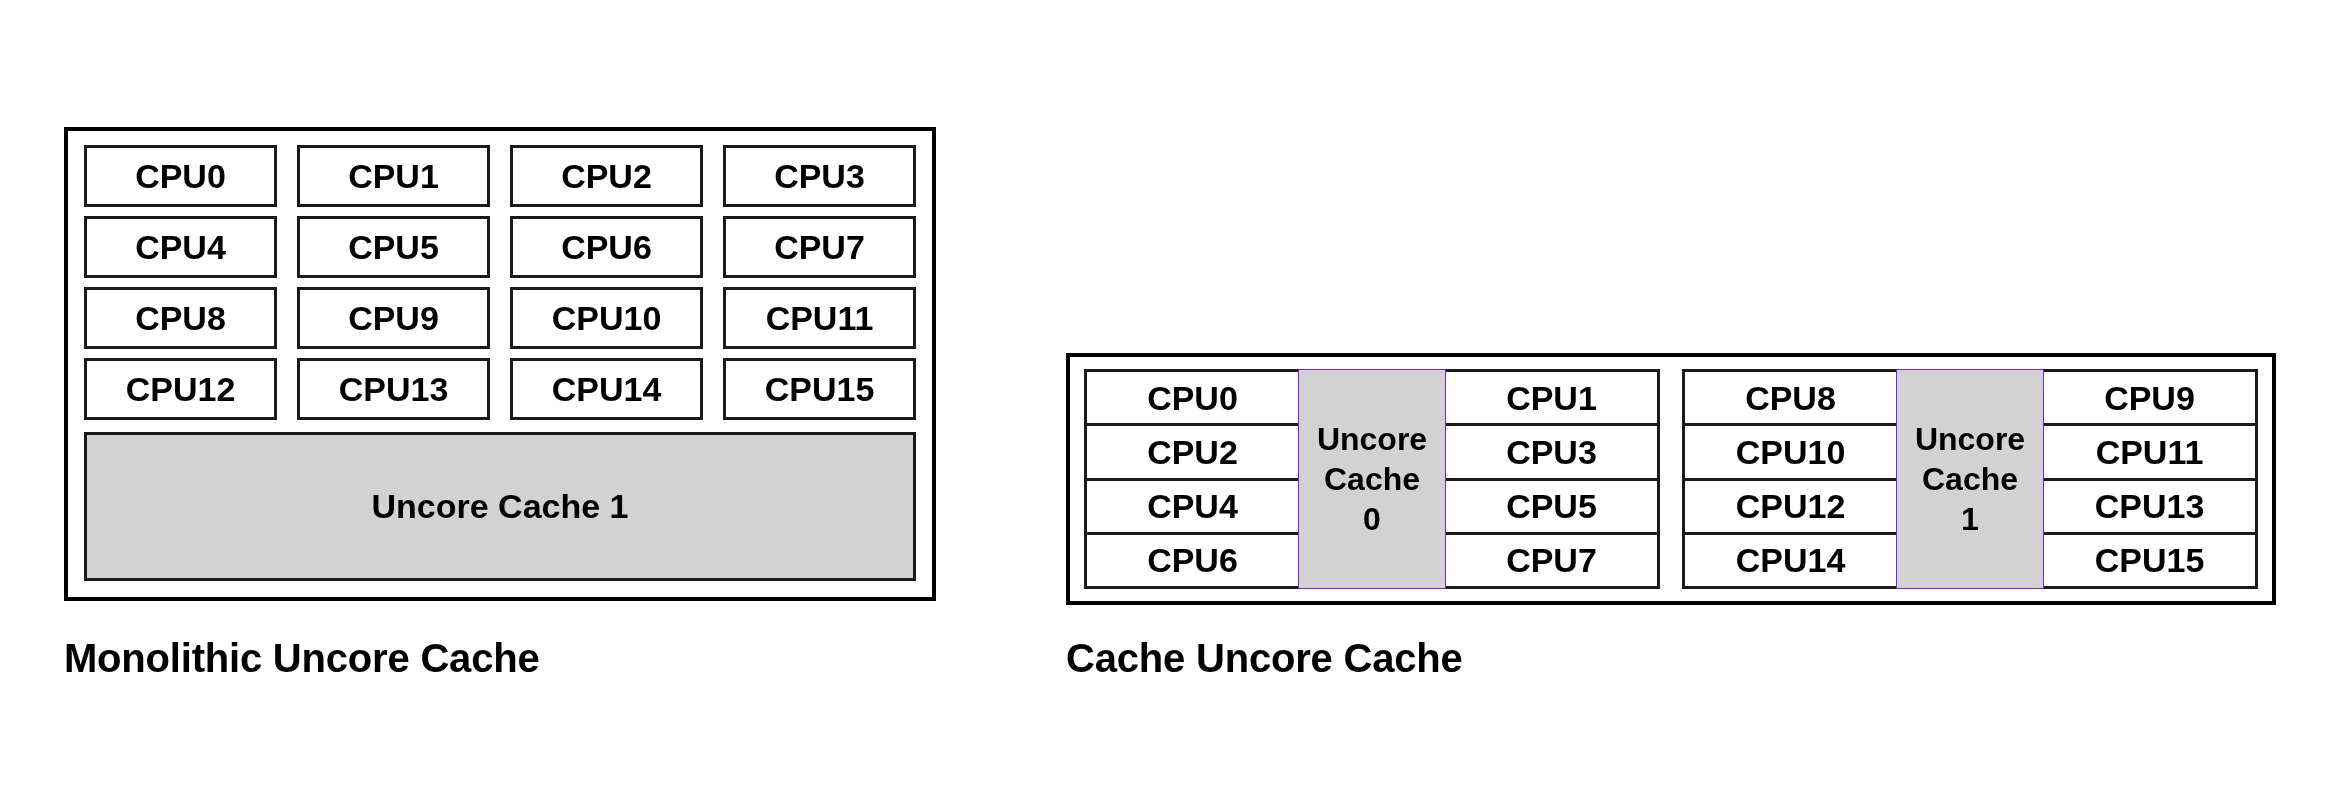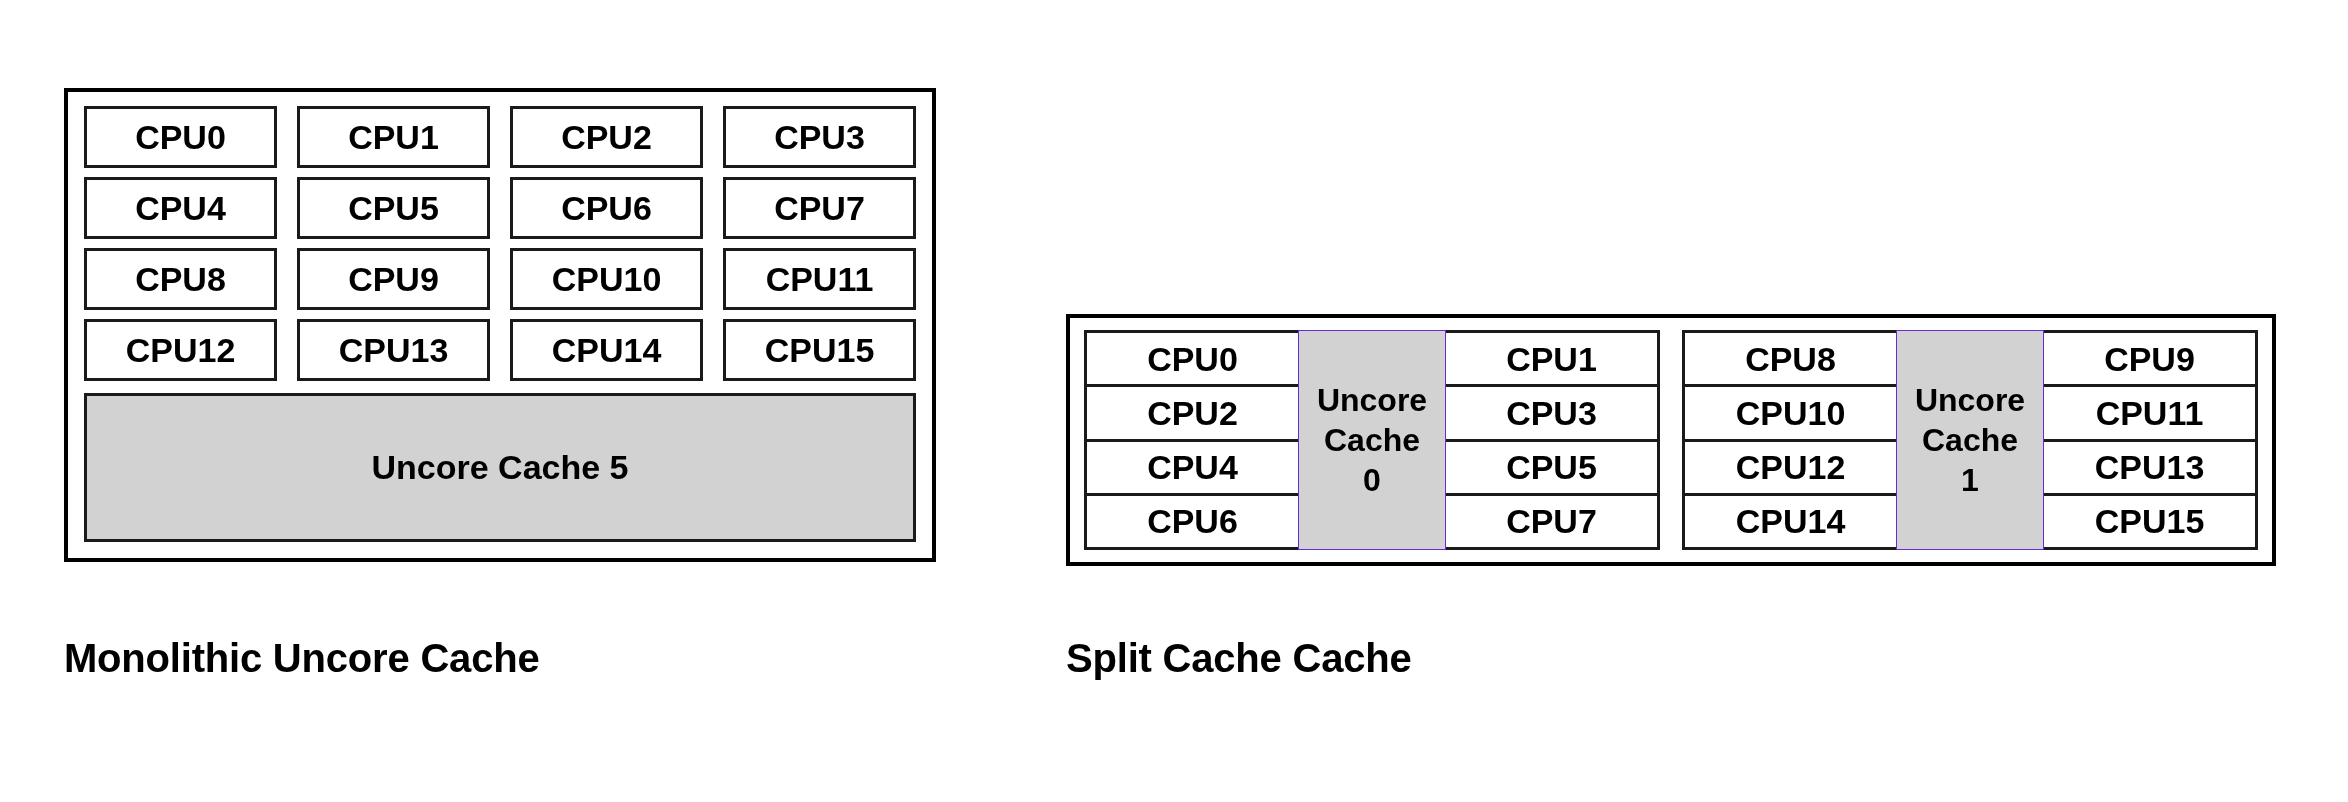--- a/index.html
+++ b/index.html
@@ -13,20 +13,21 @@
     height: 802px;
     position: relative;
     overflow: hidden;
     font-family: "Liberation Sans", sans-serif;
     color: #000000;
   }
 
   
   .figure {
     position: absolute;
+    margin-top: 39px;
   }
   .panel {
     box-sizing: border-box;
     border: 4px solid #000000;
     background: #ffffff;
   }
   .caption {
     position: absolute;
     font-weight: bold;
     font-size: 40px;
@@ -168,21 +169,21 @@
       <div class="cpu-cell">CPU8</div>
       <div class="cpu-cell">CPU9</div>
       <div class="cpu-cell">CPU10</div>
       <div class="cpu-cell">CPU11</div>
       <div class="cpu-cell">CPU12</div>
       <div class="cpu-cell">CPU13</div>
       <div class="cpu-cell">CPU14</div>
       <div class="cpu-cell">CPU15</div>
     </div>
 
-    <div id="monolithic-cache">Uncore Cache 5</div>
+    <div id="monolithic-cache">Uncore Cache 1</div>
 
   </div>
 </div>
 
 <div class="caption" id="monolithic-caption">Monolithic Uncore Cache</div>
 
 <div class="figure" id="split-figure">
   <div class="panel" id="split-panel">
 
     <div class="split-group">
@@ -221,13 +222,13 @@
         <div class="cpu-cell">CPU9</div>
         <div class="cpu-cell">CPU11</div>
         <div class="cpu-cell">CPU13</div>
         <div class="cpu-cell">CPU15</div>
       </div>
     </div>
 
   </div>
 </div>
 
-<div class="caption" id="split-caption">Split Cache Cache</div>
+<div class="caption" id="split-caption">Cache Uncore Cache</div>
 
 </body></html>

